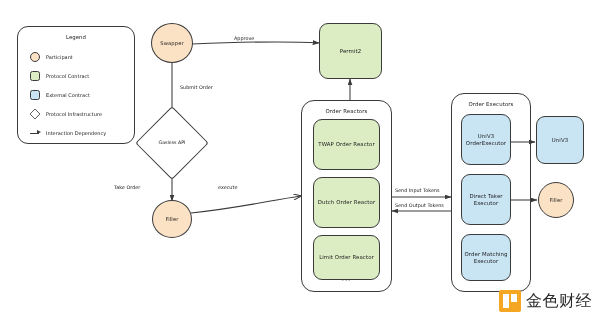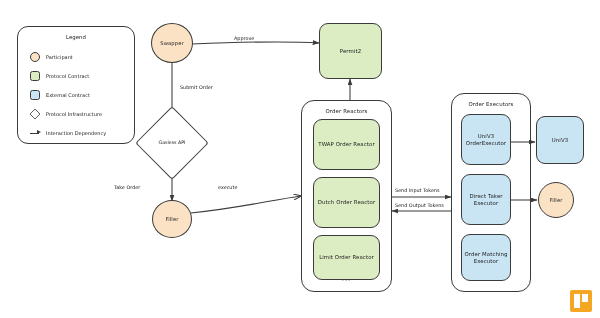--- a/index.html
+++ b/index.html
@@ -327,13 +327,14 @@
 <div class="edge-label" style="left:114px; top:184px;">Take Order</div>
 
 <div class="edge-label" style="left:218px; top:184px;">execute</div>
 
 <div class="edge-label" style="left:395px; top:187px;">Send Input Tokens</div>
 
 <div class="edge-label" style="left:395px; top:202px;">Send Output Tokens</div>
 
 <div id="watermark">
   <div id="wm-logo"></div>
+  <div id="wm-text">金色财经</div>
 </div>
 
 </body></html>

